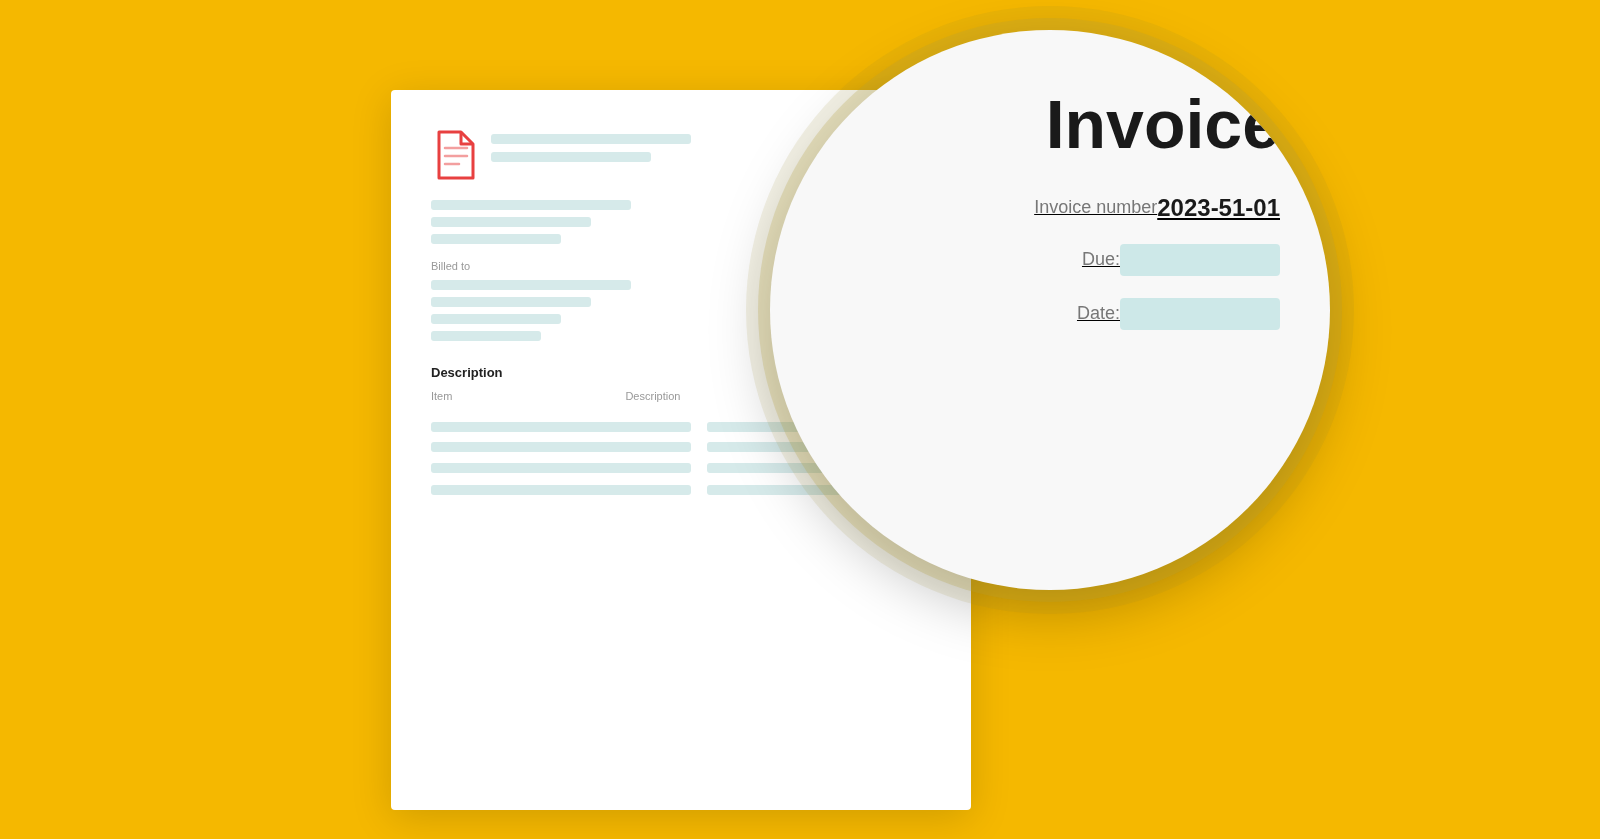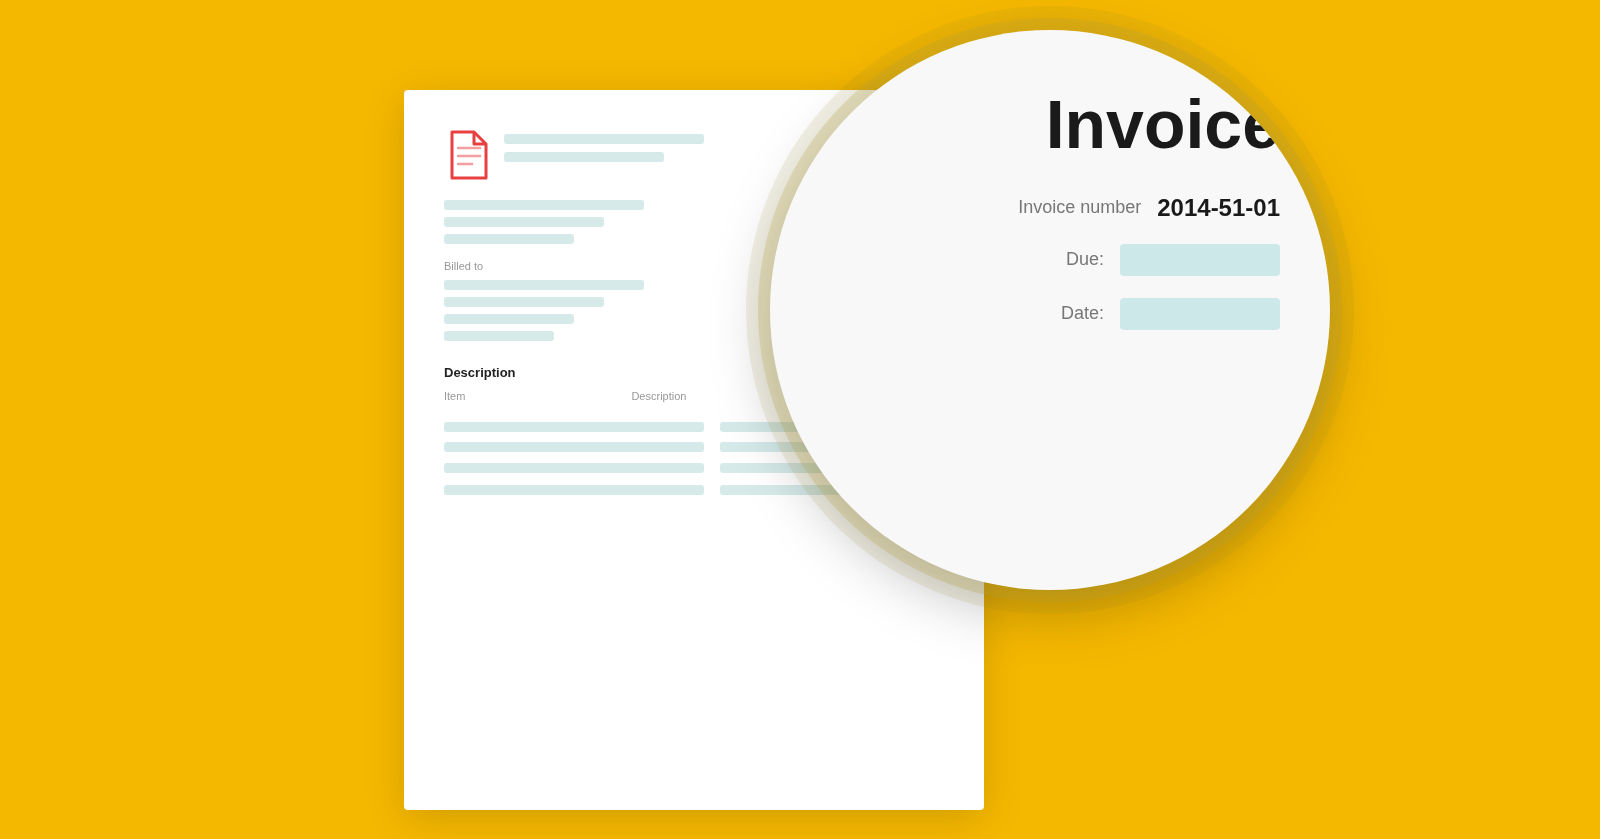--- a/index.html
+++ b/index.html
@@ -21,21 +21,21 @@
       width: 900px;
       height: 720px;
       display: flex;
       align-items: center;
       justify-content: center;
     }
 
     
     .invoice-doc {
       position: absolute;
-      left: 54px;
+      left: 41px;
       top: 30px;
       width: 580px;
       height: 720px;
       background: #fff;
       border-radius: 4px;
       box-shadow: 0 8px 40px rgba(0,0,0,0.15);
       padding: 40px 40px;
       z-index: 1;
     }
 
@@ -91,21 +91,21 @@
 
     .description-label {
       font-size: 13px;
       font-weight: 700;
       color: #222;
       margin-bottom: 10px;
     }
 
     .item-header-row {
       display: flex;
-      gap: 16px;
+      gap: 23px;
       margin-bottom: 20px;
     }
 
     .item-header-label {
       font-size: 11px;
       color: #999;
     }
 
     .item-header-label.desc { margin-left: 150px; }
 
@@ -159,24 +159,24 @@
       font-size: 68px;
       font-weight: 800;
       color: #1a1a1a;
       margin-bottom: 36px;
       line-height: 1;
     }
 
     .invoice-field-row {
       display: flex;
       align-items: center;
-      gap: 16px;
       margin-bottom: 22px;
       width: 100%;
       justify-content: flex-end;
+      text-decoration: underline;
     }
 
     .field-label {
       font-size: 18px;
       color: #777;
       text-align: right;
     }
 
     .field-value-bold {
       font-size: 24px;
@@ -264,21 +264,21 @@
     </div>
   </div>
 
   <div class="magnifier">
     <div class="magnifier-inner">
 
       <div class="invoice-title">Invoice</div>
 
       <div class="invoice-field-row">
         <span class="field-label">Invoice number</span>
-        <span class="field-value-bold">2014-51-01</span>
+        <span class="field-value-bold">2023-51-01</span>
       </div>
 
       <div class="invoice-field-row">
         <span class="field-label">Due:</span>
         <div class="field-placeholder"></div>
       </div>
 
       <div class="invoice-field-row">
         <span class="field-label">Date:</span>
         <div class="field-placeholder"></div>

